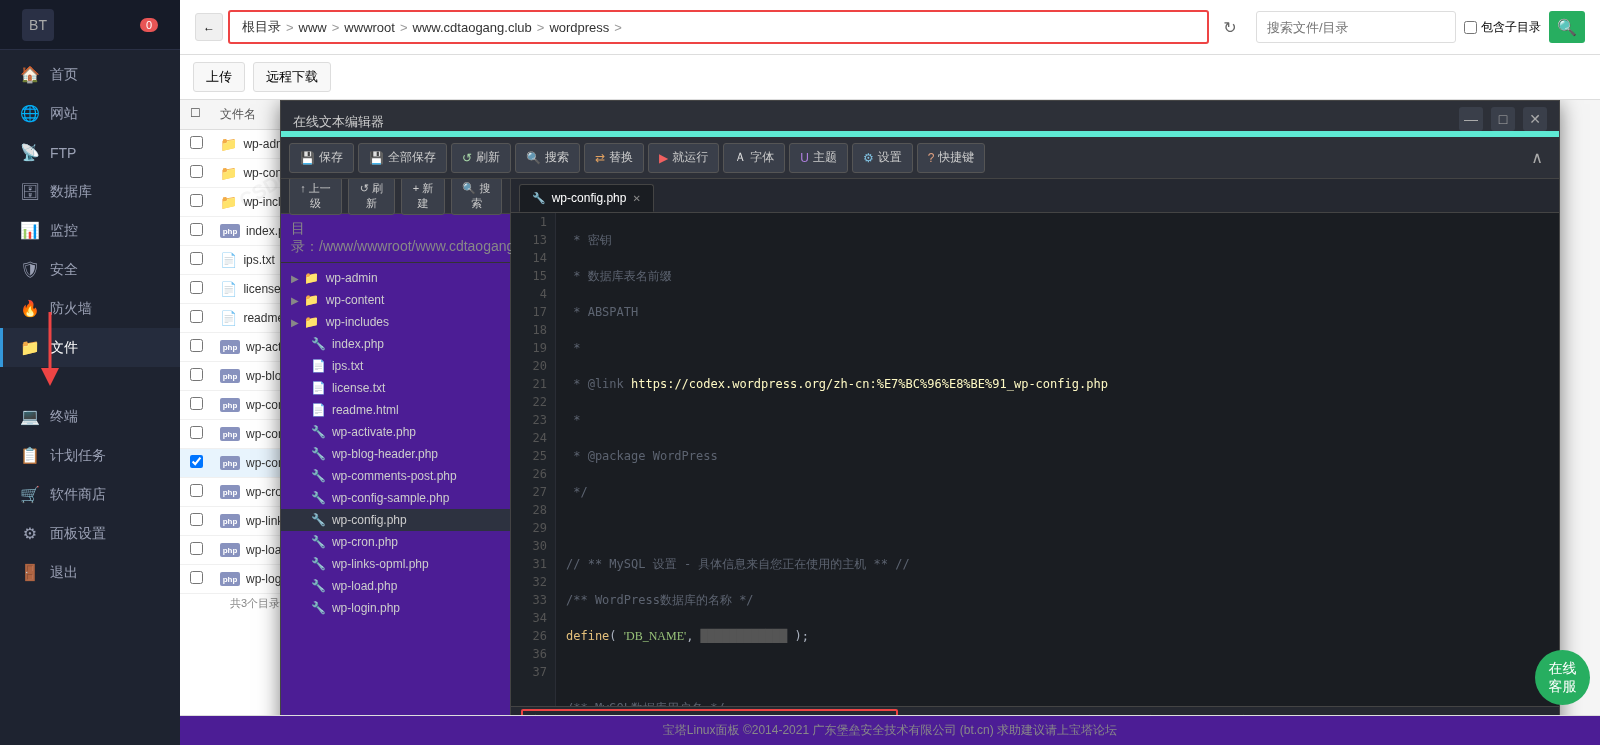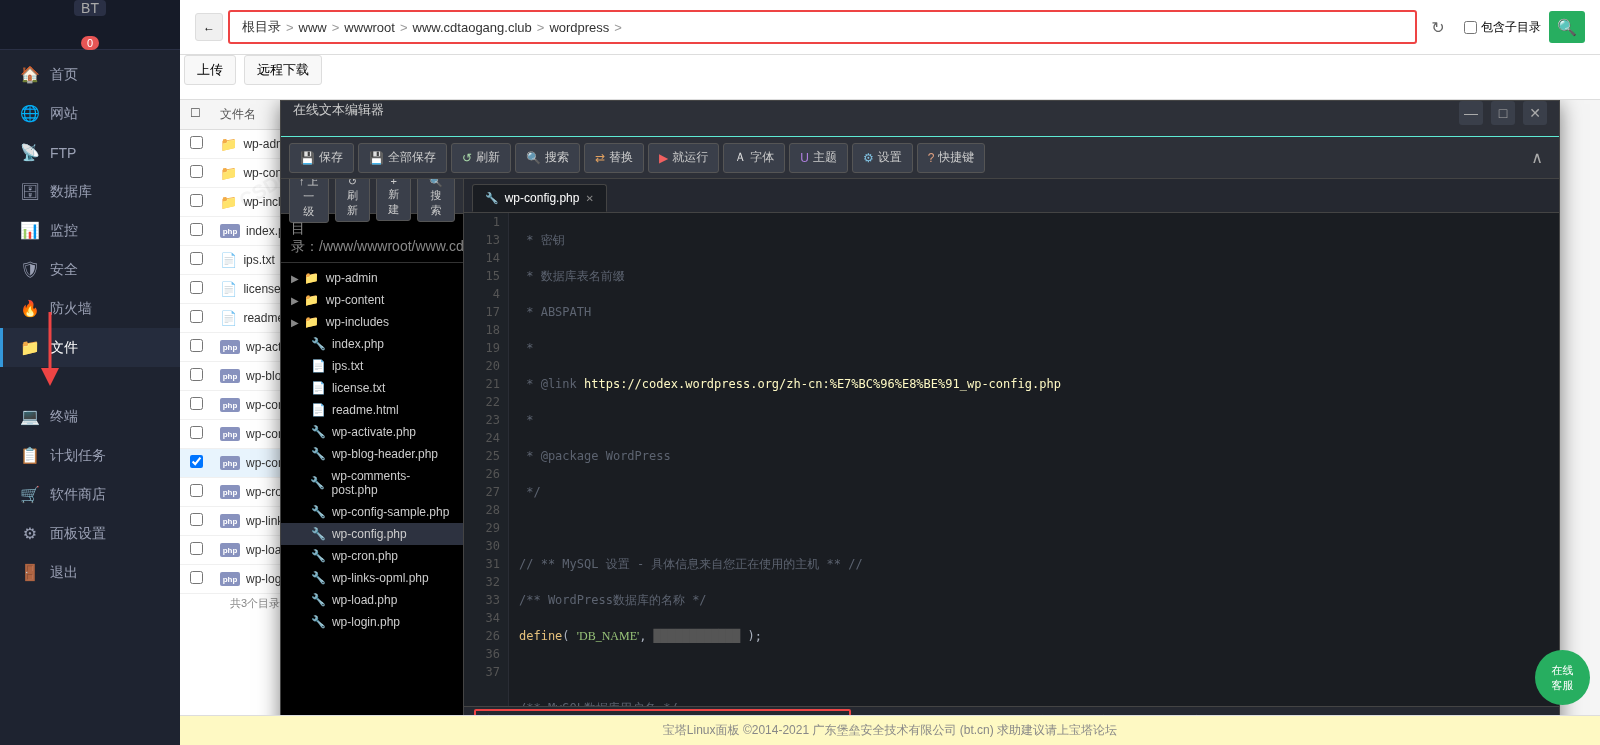--- a/index.html
+++ b/index.html
@@ -12,24 +12,23 @@
       height: 745px;
       display: flex;
       flex-direction: column;
       flex-shrink: 0;
     }
     .sidebar-logo {
       height: 50px;
       background: #161b28;
       display: flex;
       align-items: center;
-      padding: 0 15px;
+      padding: 0 22px;
       gap: 10px;
       border-bottom: 1px solid #2a3045;
-      flex-direction: column;
     }
     .sidebar-logo-icon {
       width: 32px;
       height: 32px;
       background: #2a3045;
       border-radius: 4px;
       display: flex; align-items: center; justify-content: center;
       color: #aaa; font-size: 14px;
     }
     .sidebar-logo-text { color: #ccc; font-size: 13px; flex: 1; }
@@ -125,22 +124,22 @@
       color: white; cursor: pointer; font-size: 16px;
       display: flex; align-items: center; justify-content: center;
     }
 
     
     .file-toolbar {
       height: 45px;
       background: #fff;
       border-bottom: 1px solid #ddd;
       display: flex;
-      align-items: flex-start;
-      padding: 0 4px;
+      align-items: center;
+      padding: 0 13px;
       gap: 8px;
     }
     .toolbar-btn {
       height: 30px;
       padding: 0 12px;
       border: 1px solid #ddd;
       background: #f8f8f8;
       border-radius: 3px;
       cursor: pointer;
       font-size: 13px;
@@ -205,23 +204,23 @@
       background: #1e2328;
       border: 1px solid #444;
       z-index: 100;
       display: flex;
       flex-direction: column;
       box-shadow: 0 4px 20px rgba(0,0,0,0.5);
     }
     .editor-titlebar {
       height: 36px;
       background: #2d3038;
-      border-bottom: 1px solid #5eead4;
-      display: flex;
-      align-items: flex-start;
+      border-bottom: 6px solid #5eead4;
+      display: flex;
+      align-items: flex-end;
       padding: 0 12px;
       justify-content: space-between;
     }
     .editor-title { color: #ccc; font-size: 13px; }
     .editor-window-btns { display: flex; gap: 8px; }
     .editor-win-btn {
       width: 24px; height: 24px;
       background: #3a3f4a;
       border: none; border-radius: 3px;
       color: #aaa; cursor: pointer; font-size: 14px;
@@ -255,22 +254,22 @@
     .replace-icon { color: #e0a060; }
     .run-icon { color: #f06060; }
     .font-icon { color: #e0e0e0; }
     .theme-icon { color: #b080e0; }
     .settings-icon { color: #80c0e0; }
     .shortcut-icon { color: #e0a080; }
     .editor-body { flex: 1; display: flex; overflow: hidden; }
 
     
     .file-tree {
-      width: 183px;
-      background: #000000;
+      width: 230px;
+      background: #4c1d95;
       border-right: 1px solid #444;
       display: flex;
       flex-direction: column;
       flex-shrink: 0;
       justify-content: flex-end;
     }
     .file-tree-toolbar {
       height: 35px;
       background: #2d3038;
       border-bottom: 1px solid #444;
@@ -392,21 +391,21 @@
     .status-filepath {
       border: 2px solid #e44;
       padding: 2px 8px;
       border-radius: 2px;
       color: #ccc;
     }
 
     
     .page-footer {
       height: 30px;
-      background: #fef9c3;
+      background: #4c1d95;
       border-top: 1px solid #ddd;
       display: flex;
       align-items: center;
       justify-content: center;
       font-size: 12px;
       color: #888;
     }
 
     
     .online-btn {
@@ -415,21 +414,21 @@
       right: 10px;
       width: 55px;
       height: 55px;
       background: #27ae60;
       border-radius: 50%;
       display: flex;
       flex-direction: column;
       align-items: center;
       justify-content: center;
       color: white;
-      font-size: 11px;
+      font-size: 14px;
       cursor: pointer;
       z-index: 200;
     }
 
     input[type="checkbox"] { cursor: pointer; }
 
     .editor-collapse-btn {
       margin-left: auto;
       padding: 3px 8px;
       background: transparent;
@@ -532,20 +531,21 @@
         <span>www.cdtaogang.club</span>
         <span class="breadcrumb-separator">&gt;</span>
         <span>wordpress</span>
         <span class="breadcrumb-separator">&gt;</span>
       </div>
       <div class="refresh-btn">
         <span>↻</span>
       </div>
     </div>
     <div class="search-area">
+      <input class="search-input" type="text" placeholder="搜索文件/目录" style="">
       <label class="search-checkbox">
         <input type="checkbox" style="">
         <span>包含子目录</span>
       </label>
       <button class="search-btn">
         <span>🔍</span>
       </button>
     </div>
   </div>
 

